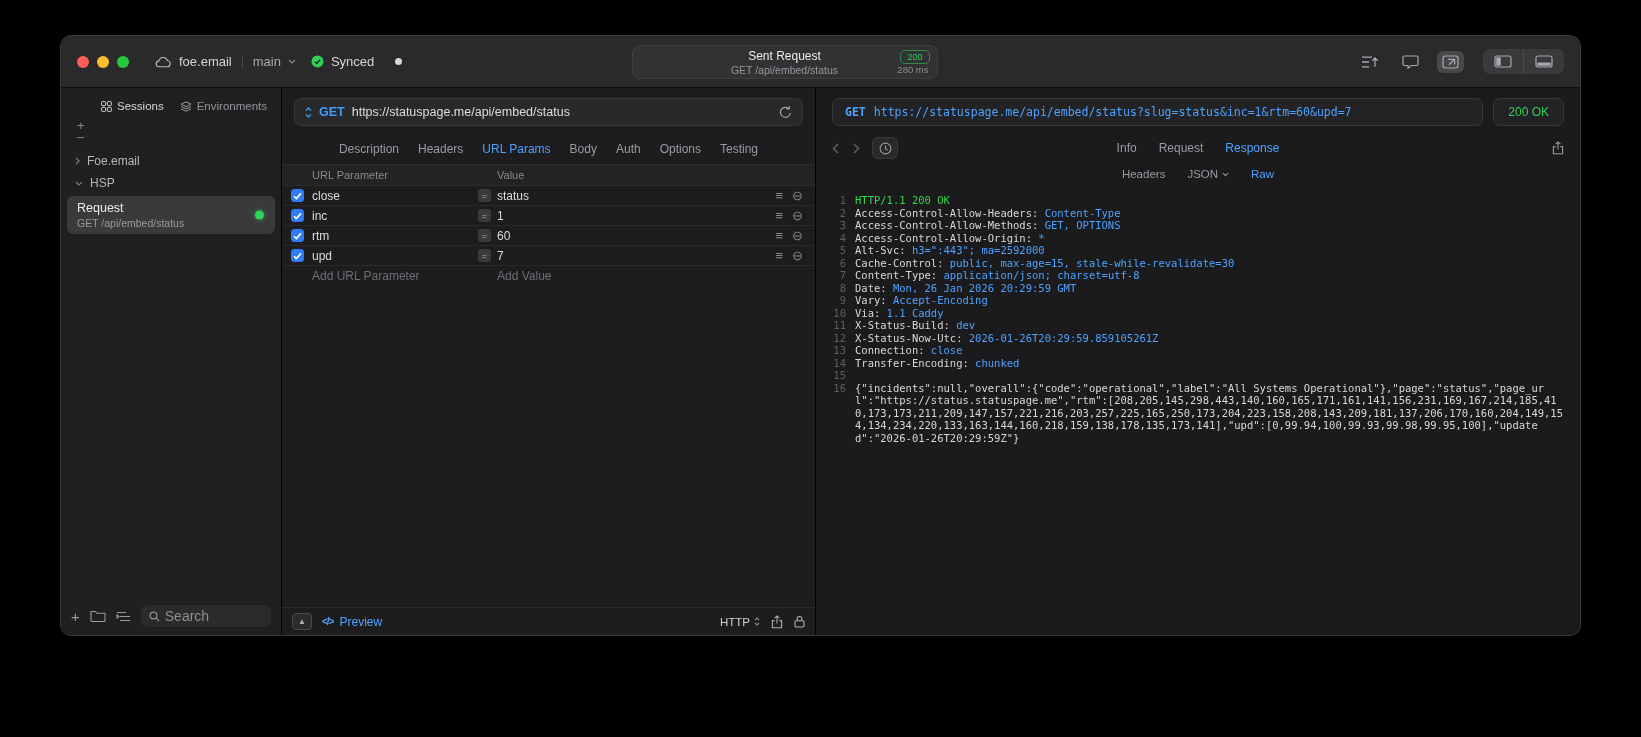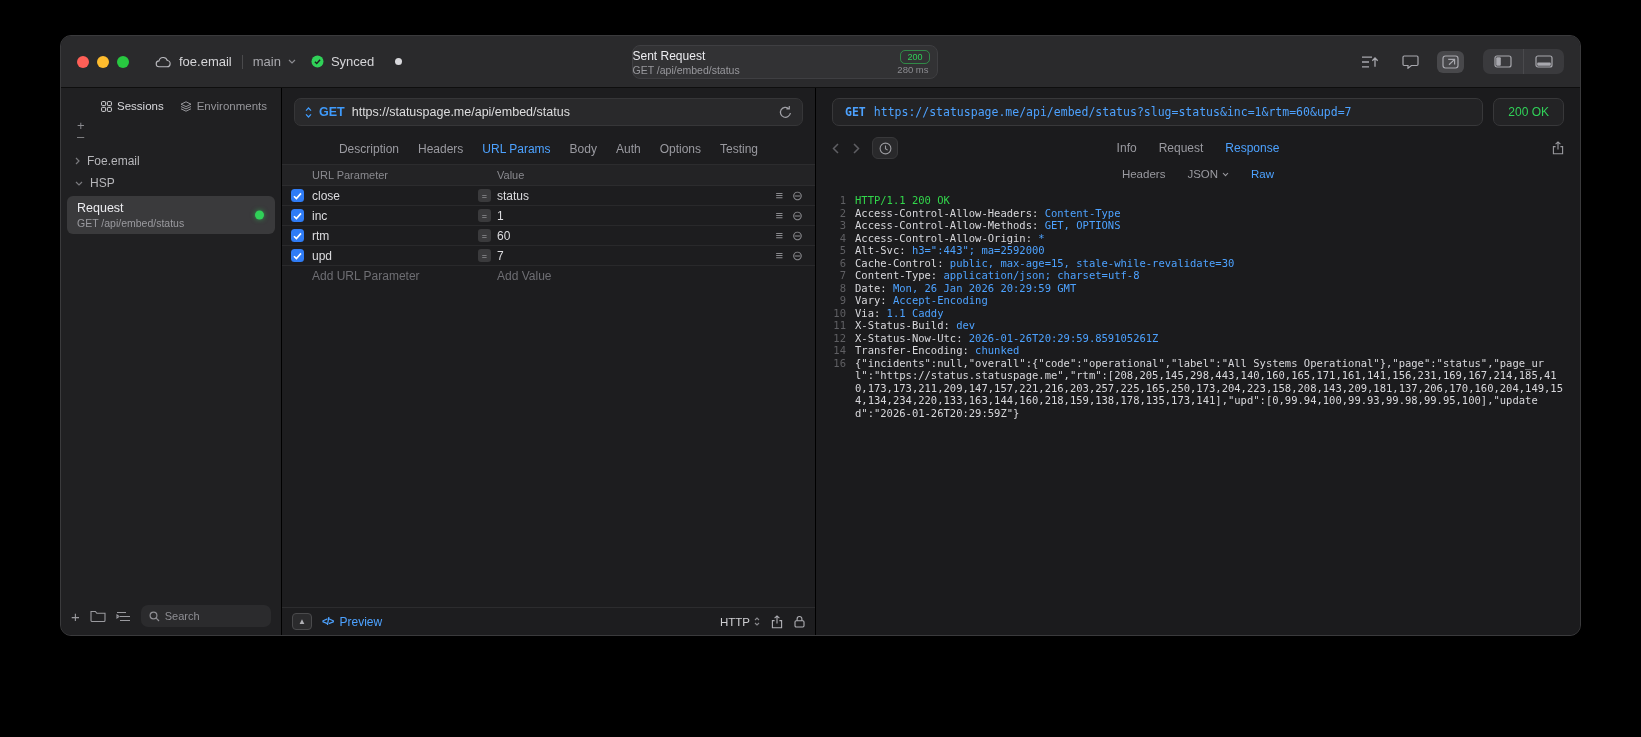--- a/index.html
+++ b/index.html
@@ -17,21 +17,21 @@
   .tl { width:12px; height:12px; border-radius:50%; display:inline-block; }
   .tl.red{background:#ff5f57}.tl.yellow{background:#febc2e}.tl.green{background:#28c840}
   .proj { display:flex; align-items:center; gap:7px; margin-left:26px; color:#d5d5d8; font-size:13px; }
   .proj .icon { color:#b9b9be; display:flex; }
   .tb-sep { width:1px; height:14px; background:#4a4a4c; margin:0 3px; }
   .sync-dot { width:7px; height:7px; border-radius:50%; background:#d8d8dc; margin-left:14px; }
   .muted { color:#a9a9ae; }
 
   .center-box { position:absolute; left:calc(50% - 36px); top:9px; transform:translateX(-50%);
     width:306px; height:34px; background:#323234; border:1px solid #3f3f42; border-radius:8px;
-    padding-top:3px; }
+    text-align:center; padding-top:3px; }
   .cb-title { font-size:12px; color:#ececf0; }
   .cb-sub { font-size:10.5px; color:#98989d; margin-top:1px; }
   .cb-badge { position:absolute; right:7px; top:4px; font-size:9px; color:#30d158;
     border:1px solid rgba(48,209,88,.55); border-radius:5px; padding:0 6px; line-height:12px; }
   .cb-ms { position:absolute; right:8px; bottom:3px; font-size:9.5px; color:#8c8c91; }
 
   .tb-right { margin-left:auto; display:flex; align-items:center; gap:13px; color:#a8a8ae; }
   .tb-btn { display:flex; align-items:center; justify-content:center; padding:4px 5px; border-radius:6px; }
   .tb-btn.hl { background:#48484b; }
   .tb-group { display:flex; background:#3a3a3d; border-radius:7px; overflow:hidden; margin-left:6px; }
@@ -57,21 +57,21 @@
   .tree-row .chev { color:#7a7a7e; display:flex; }
   .sb-selected { margin:2px 6px; background:#3a3a3c; border-radius:6px; padding:5px 10px; position:relative; }
   .sb-selected .t1 { font-size:12.5px; color:#ececf0; }
   .sb-selected .t2 { font-size:10.5px; color:#9a9a9f; margin-top:2px; }
   .status-dot { position:absolute; right:11px; top:50%; transform:translateY(-50%);
     width:9px; height:9px; border-radius:50%; background:#30d158; box-shadow:0 0 5px rgba(48,209,88,.6); }
   .sb-bottom { height:38px; flex:0 0 38px; display:flex; align-items:center; gap:10px; padding:0 10px; color:#9a9a9f; }
   .search-box { flex:1; height:22px; background:#2b2b2d; border-radius:7px; display:flex;
     align-items:center; gap:5px; padding:0 8px; }
   .search-box input { background:transparent; border:none; outline:none; color:#d8d8dc;
-    font-size:11px; width:100%; font-family:"Liberation Sans",sans-serif; }
+    font-size:14px; width:100%; font-family:"Liberation Sans",sans-serif; }
   .search-box input::placeholder { color:#8e8e93; }
 
   
   .url-wrap { padding:10px 12px 8px; }
   .url-bar { height:28px; background:#29292b; border:1px solid #363638; border-radius:7px;
     display:flex; align-items:center; padding:0 10px; gap:7px; }
   .method { color:#3f9bfc; font-weight:bold; font-size:12.5px; }
   .url-text { flex:1; color:#dededf; font-size:12.5px; white-space:nowrap; overflow:hidden; }
   .req-tabs { height:30px; display:flex; justify-content:center; align-items:center; gap:19px;
     font-size:12px; color:#9a9aa0; }
@@ -534,24 +534,32 @@
           </div>
           <div class="code-line">
             <span class="ln">11</span>
             <span class="lc"><span class="c-name">X-Status-Build: </span><span class="c-value">dev</span></span>
           </div>
           <div class="code-line">
             <span class="ln">12</span>
             <span class="lc"><span class="c-name">X-Status-Now-Utc: </span><span class="c-value">2026-01-26T20:29:59.859105261Z</span></span>
           </div>
           <div class="code-line">
+            <span class="ln">13</span>
+            <span class="lc"><span class="c-name">Connection: </span><span class="c-value">close</span></span>
+          </div>
+          <div class="code-line">
             <span class="ln">14</span>
             <span class="lc"><span class="c-name">Transfer-Encoding: </span><span class="c-value">chunked</span></span>
           </div>
           <div class="code-line">
+            <span class="ln">15</span>
+            <span class="lc"></span>
+          </div>
+          <div class="code-line">
             <span class="ln">16</span>
             <span class="lc"><span class="c-body">{"incidents":null,"overall":{"code":"operational","label":"All Systems Operational"},"page":"status","page_url":"https://status.statuspage.me","rtm":[208,205,145,298,443,140,160,165,171,161,141,156,231,169,167,214,185,410,173,173,211,209,147,157,221,216,203,257,225,165,250,173,204,223,158,208,143,209,181,137,206,170,160,204,149,154,134,234,220,133,163,144,160,218,159,138,178,135,173,141],"upd":[0,99.94,100,99.93,99.98,99.95,100],"updated":"2026-01-26T20:29:59Z"}</span></span>
           </div>
         </div>
     </section>
 
   </div>
 </div>
 
 </body></html>

